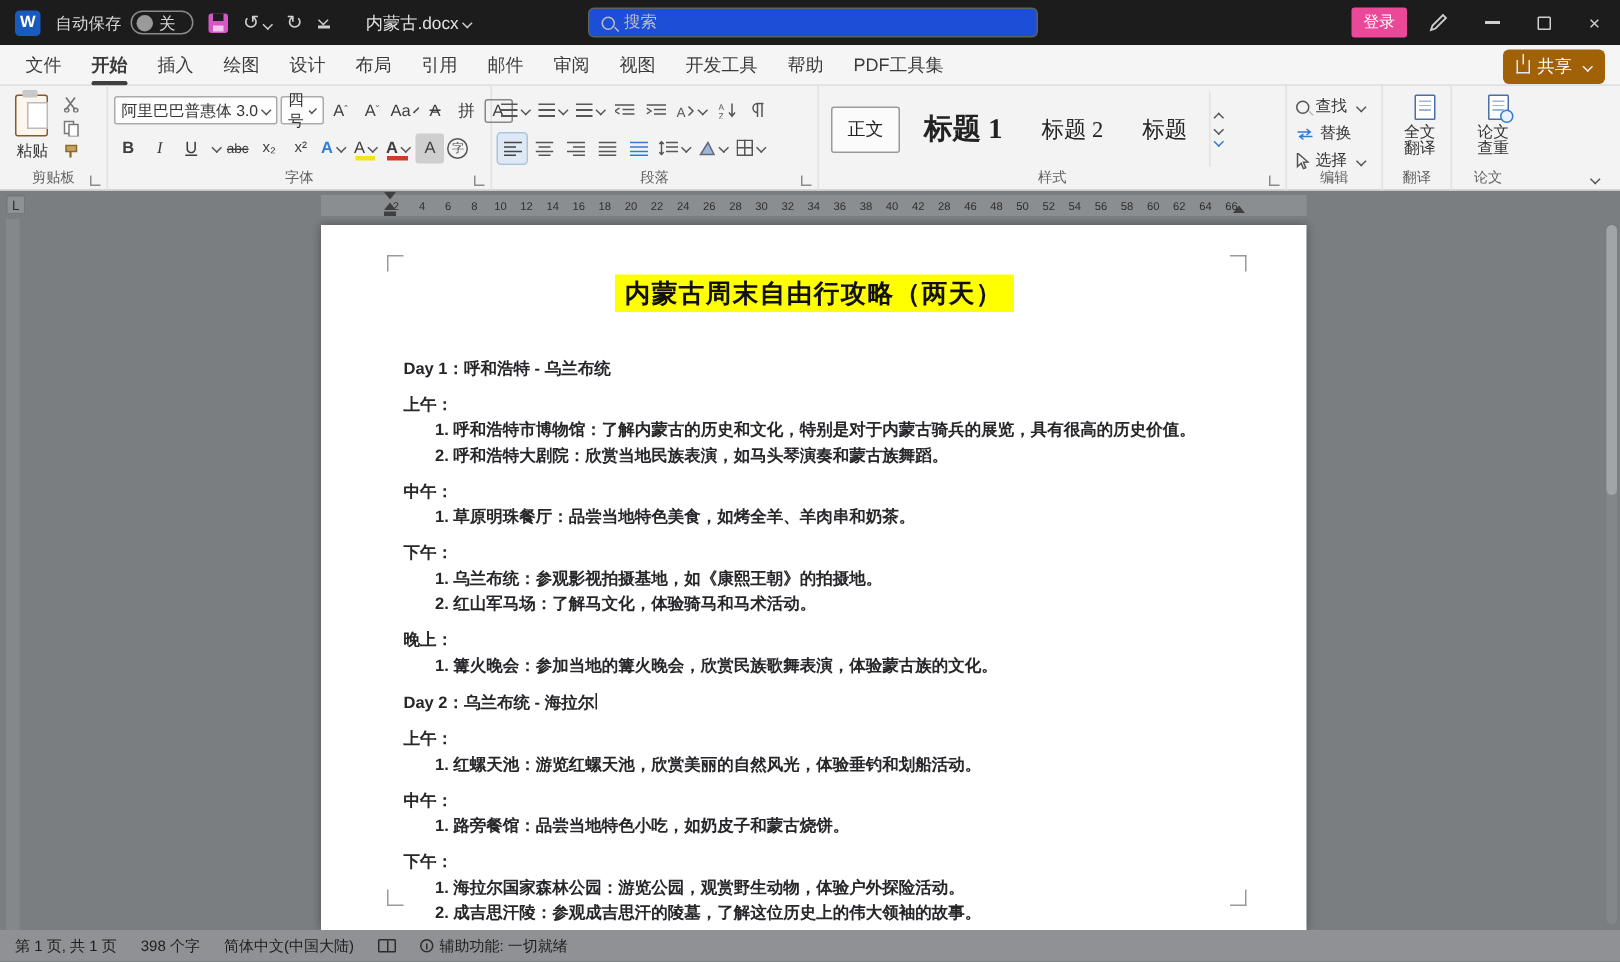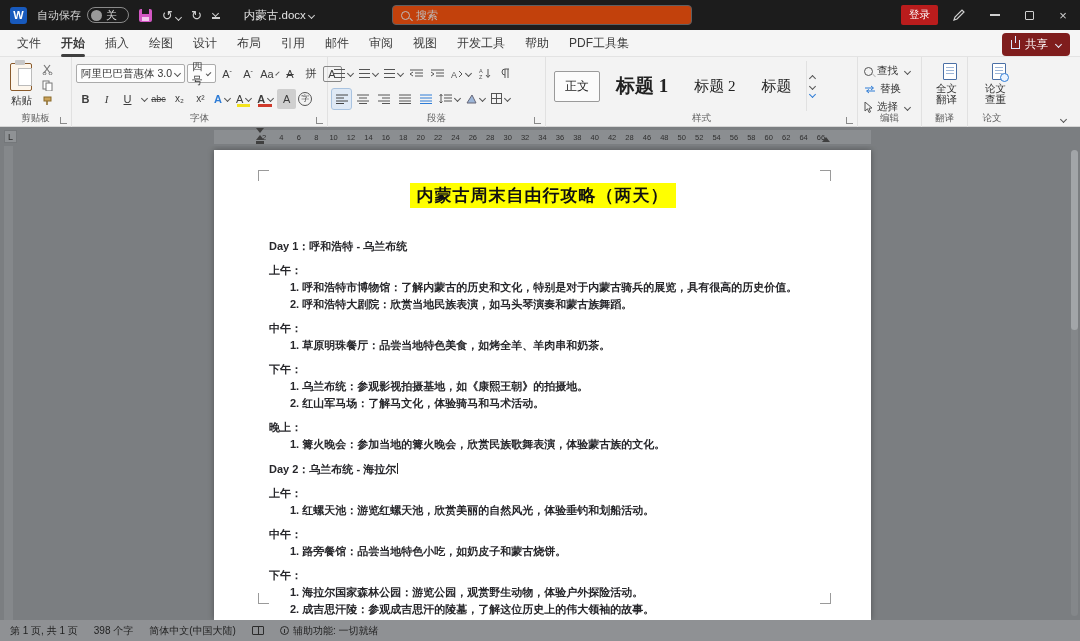--- a/index.html
+++ b/index.html
@@ -18,40 +18,40 @@
   .autosave { display:flex; align-items:center; gap:6px; }
   .toggle-pill { width:42px; height:16px; border:1px solid #8a8a8a; border-radius:9px; display:flex; align-items:center; padding:0 3px; gap:4px; }
   .toggle-knob { width:11px; height:11px; border-radius:50%; background:#9a9a9a; }
   .save-icon { width:13px; height:13px; background:#d357c4; border-radius:2px; position:relative; }
   .save-icon::before { content:""; position:absolute; left:3px; top:0; width:7px; height:5px; background:#1c1c1c; }
   .save-icon::after { content:""; position:absolute; left:3px; bottom:1px; width:7px; height:4px; background:#f2c7ee; }
   .tb-glyph { font-size:13px; color:#cfcfcf; }
   .qat-custom { display:inline-flex; flex-direction:column; align-items:center; gap:1px; }
   .qat-custom i { display:block; width:8px; height:1.5px; background:#cfcfcf; }
   .doc-name { display:flex; align-items:center; margin-left:14px; font-size:11.5px; color:#e2e2e2; }
-  .tb-search { position:absolute; left:392px; top:5px; width:300px; height:20px; background:#c2410c; border:1px solid #5e5f61; border-radius:4px; display:flex; align-items:center; padding:0 8px; gap:6px; }
+  .tb-search { position:absolute; left:392px; top:5px; width:300px; height:20px; background:#1d4ed8; border:1px solid #5e5f61; border-radius:4px; display:flex; align-items:center; padding:0 8px; gap:6px; }
   .tb-search input { background:transparent; border:none; outline:none; color:#c9c9c9; font-size:11px; width:240px; font-family:inherit; }
   .tb-search input::placeholder { color:#bdbdbd; }
   .mag { width:9px; height:9px; border:1.3px solid #bdbdbd; border-radius:50%; position:relative; flex:0 0 auto; }
   .mag::after { content:""; position:absolute; left:7px; top:7px; width:4px; height:1.3px; background:#bdbdbd; transform:rotate(45deg); }
   .tb-right { position:absolute; right:0; top:0; height:30px; display:flex; align-items:center; gap:0; }
-  .login-badge { background:#b91c1c; color:#fff; font-size:10.5px; padding:3px 8px; border-radius:2px; margin-right:14px; }
+  .login-badge { background:#ec4899; color:#fff; font-size:10.5px; padding:3px 8px; border-radius:2px; margin-right:14px; }
   .pen-icon { width:14px; height:14px; margin-right:12px; position:relative; }
   .pen-icon svg { display:block; }
   .win-btn { width:34px; height:30px; display:flex; align-items:center; justify-content:center; color:#cfcfcf; font-size:13px; }
   .min-bar { width:10px; height:1.5px; background:#cfcfcf; }
   .max-box { width:9px; height:9px; border:1.2px solid #cfcfcf; border-radius:1px; }
 
   
   .menubar { position:absolute; left:0; top:30px; width:1080px; height:27px; background:#f5f5f5; display:flex; align-items:center; font-size:12px; color:#3b3b3b; border-bottom:1px solid #e3e3e3; }
   .menu-tabs { display:flex; align-items:center; padding-left:8px; gap:2px; }
   .menu-tab { padding:5px 9px; position:relative; white-space:nowrap; }
   .menu-tab.active { font-weight:bold; }
   .menu-tab.active::after { content:""; position:absolute; left:9px; right:9px; bottom:0; height:2.5px; background:#3f3f3f; border-radius:2px; }
-  .share-btn { position:absolute; right:10px; top:3px; background:#7f1d1d; color:#fff; font-size:11.5px; padding:4px 9px; border-radius:4px; display:flex; align-items:center; gap:5px; }
+  .share-btn { position:absolute; right:10px; top:3px; background:#a16207; color:#fff; font-size:11.5px; padding:4px 9px; border-radius:4px; display:flex; align-items:center; gap:5px; }
   .share-ic { width:9px; height:9px; border:1.2px solid #dce7ff; border-top:none; position:relative; }
   .share-ic::after { content:""; position:absolute; left:3px; top:-4px; width:1.2px; height:7px; background:#dce7ff; }
 
   
   .ribbon { position:absolute; left:0; top:57px; width:1080px; height:70px; background:#f3f3f3; border-bottom:1px solid #d5d5d5; display:flex; }
   .rgroup { position:relative; height:70px; border-right:1px solid #e1e1e1; padding:4px 4px 16px 4px; }
   .rgroup-label { position:absolute; bottom:2px; left:0; right:0; text-align:center; font-size:9.5px; color:#5f5f5f; }
   .dlg-launch { position:absolute; bottom:3px; right:4px; width:7px; height:7px; border-left:1px solid #8a8a8a; border-bottom:1px solid #8a8a8a; }
   .bigbtn { display:flex; flex-direction:column; align-items:flex-end; justify-content:center; gap:3px; font-size:10.5px; color:#333; padding:2px 6px; }
   .rrow { display:flex; align-items:center; gap:2px; height:25px; }

